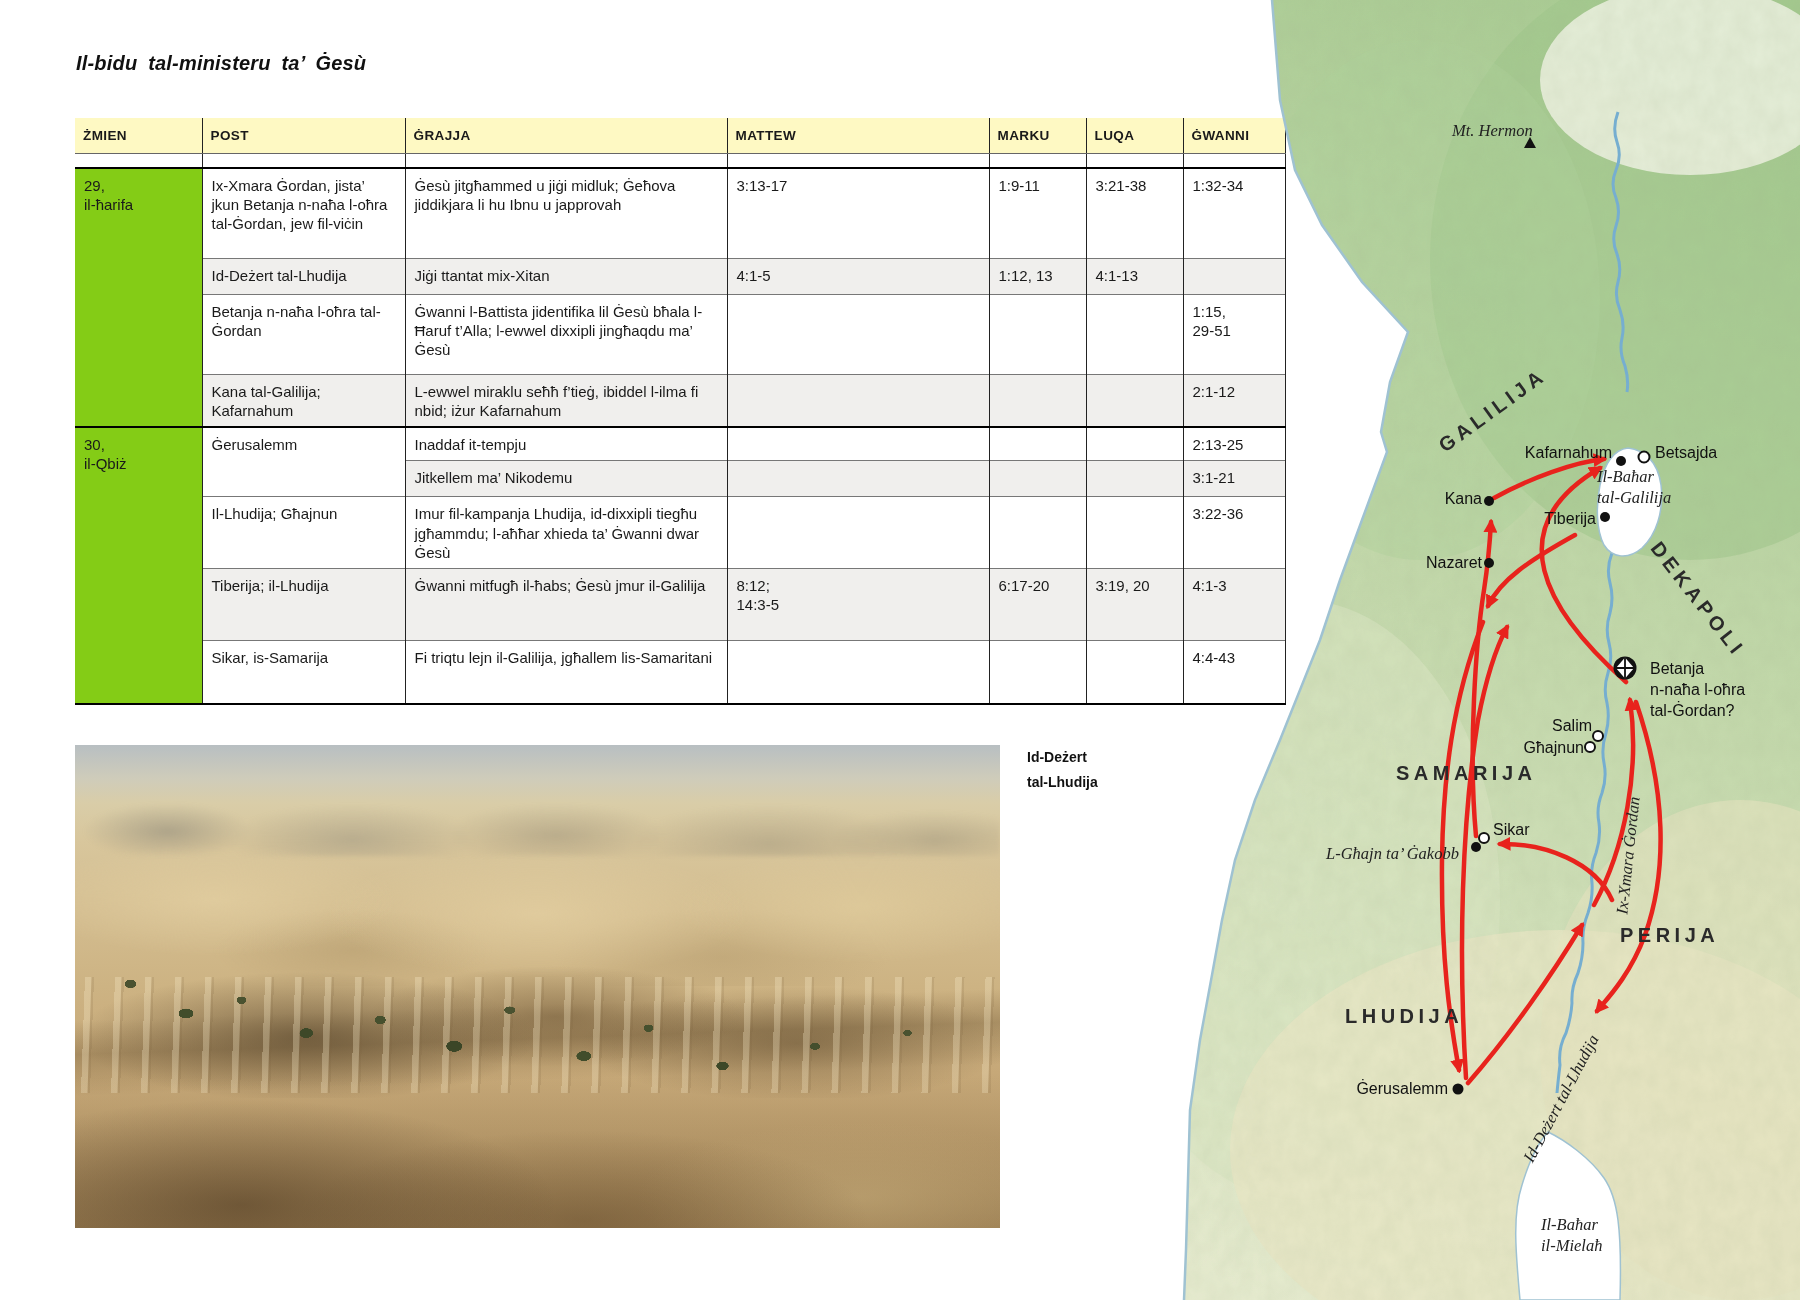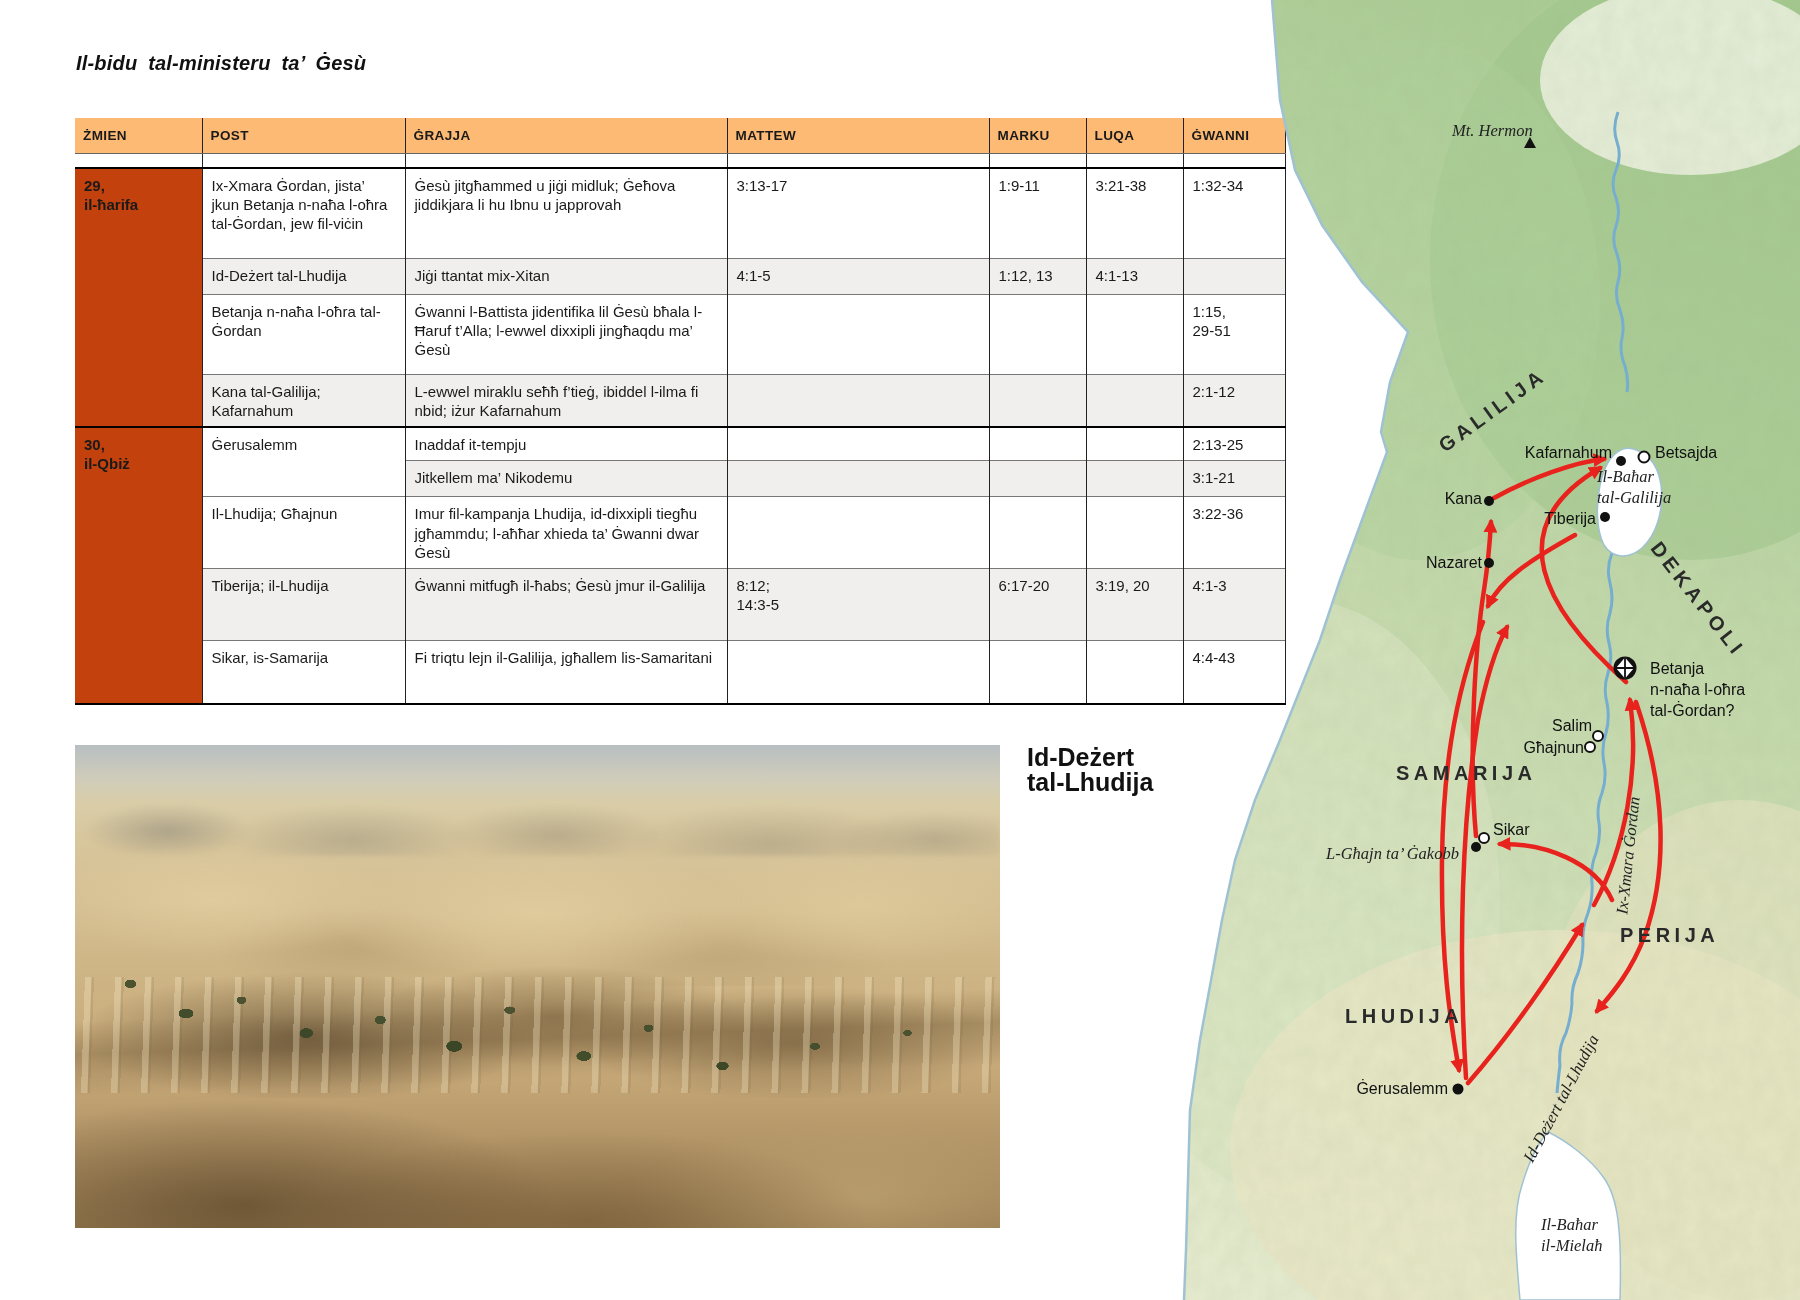--- a/index.html
+++ b/index.html
@@ -9,31 +9,31 @@
   
   .page-title{position:absolute;left:76px;top:52px;font-size:20px;font-weight:bold;
               letter-spacing:.2px;word-spacing:5px;color:#111;font-style:italic;}
 
   .map-title{position:absolute;left:1288px;top:48px;font-size:38px;font-weight:400;
              letter-spacing:1px;color:#111;}
 
   
   table.chrono{position:absolute;left:75px;top:118px;width:1210px;table-layout:fixed;
                border-collapse:collapse;border-bottom:2.5px solid #000;font-size:15px;}
-  .chrono th{background:#fdba74;text-align:left;font-size:13.5px;font-weight:bold;
+  .chrono th{background:#fef9c3;text-align:left;font-size:13.5px;font-weight:bold;
              letter-spacing:.4px;padding:10px 8px;border-bottom:1px solid #666;}
   .chrono td{vertical-align:top;padding:7px 9px 6px 9px;line-height:1.28;white-space:pre-line;}
   .chrono th,.chrono td{border-left:1.5px solid #222;}
   .chrono .c0{border-left:none;}
   .chrono .c6{border-right:1.5px solid #222;}
   .chrono tr.spacer td{padding:0;height:13px;background:#fff;}
   .chrono tr.data td{border-top:1px solid #777;}
   .chrono tr.group td{border-top:2.5px solid #000;}
   .chrono tr.alt td{background:#f0efed;}
-  .chrono td.zmien{font-weight:bold;background:#c2410c;}
+  .chrono td.zmien{font-weight:normal;background:#84cc16;}
 
   
   .photo{position:absolute;left:75px;top:745px;width:925px;height:483px;overflow:hidden;
     background:linear-gradient(180deg,#b8bfc2 0%,#cfccba 7%,#d9cda8 12%,#d8c69c 20%,
                #d3bd90 34%,#cdb383 50%,#c6a878 68%,#bfa06d 100%);}
   .photo>div{position:absolute;}
   .ph-far{top:6%;left:0;right:0;height:17%;filter:blur(2px);background:
     radial-gradient(120px 40px at 10% 70%,rgba(140,135,120,.55),transparent 70%),
     radial-gradient(180px 50px at 30% 80%,rgba(155,148,128,.5),transparent 70%),
     radial-gradient(160px 45px at 52% 75%,rgba(150,140,118,.45),transparent 70%),
@@ -64,21 +64,21 @@
     radial-gradient(12px 8px at 55% 72%,#414d2b 60%,transparent 62%),
     radial-gradient(8px 6px at 62% 55%,#46502e 60%,transparent 62%),
     radial-gradient(10px 7px at 70% 78%,#3d4828 60%,transparent 62%),
     radial-gradient(8px 6px at 80% 66%,#454f2d 60%,transparent 62%),
     radial-gradient(7px 5px at 90% 58%,#4a5230 60%,transparent 62%);}
   .ph-fg{bottom:0;left:0;right:0;height:32%;background:
     radial-gradient(420px 140px at 18% 85%,rgba(70,50,28,.55),transparent 75%),
     radial-gradient(380px 120px at 55% 95%,rgba(95,70,40,.45),transparent 75%),
     radial-gradient(300px 100px at 85% 80%,rgba(200,175,125,.5),transparent 75%),
     linear-gradient(180deg,rgba(0,0,0,0),rgba(90,65,35,.35));}
-  .photo-caption{position:absolute;left:1027px;top:745px;font-size:25px;font-weight:bold;
+  .photo-caption{position:absolute;left:1027px;top:745px;font-size:14px;font-weight:bold;
                  line-height:25px;white-space:pre-line;color:#111;}
 
   
   .map-svg{position:absolute;left:1080px;top:0;}
   .region{position:absolute;font-weight:bold;font-size:20px;letter-spacing:4.5px;
           color:#2a2a2a;transform-origin:center;white-space:nowrap;}
   .city{position:absolute;font-size:16px;color:#111;white-space:pre-line;line-height:21px;}
   .r-align{text-align:right;}
   .wlabel{position:absolute;font-family:"Liberation Serif","DejaVu Serif",serif;
           font-style:italic;font-size:16.5px;color:#222;white-space:pre-line;line-height:21px;

